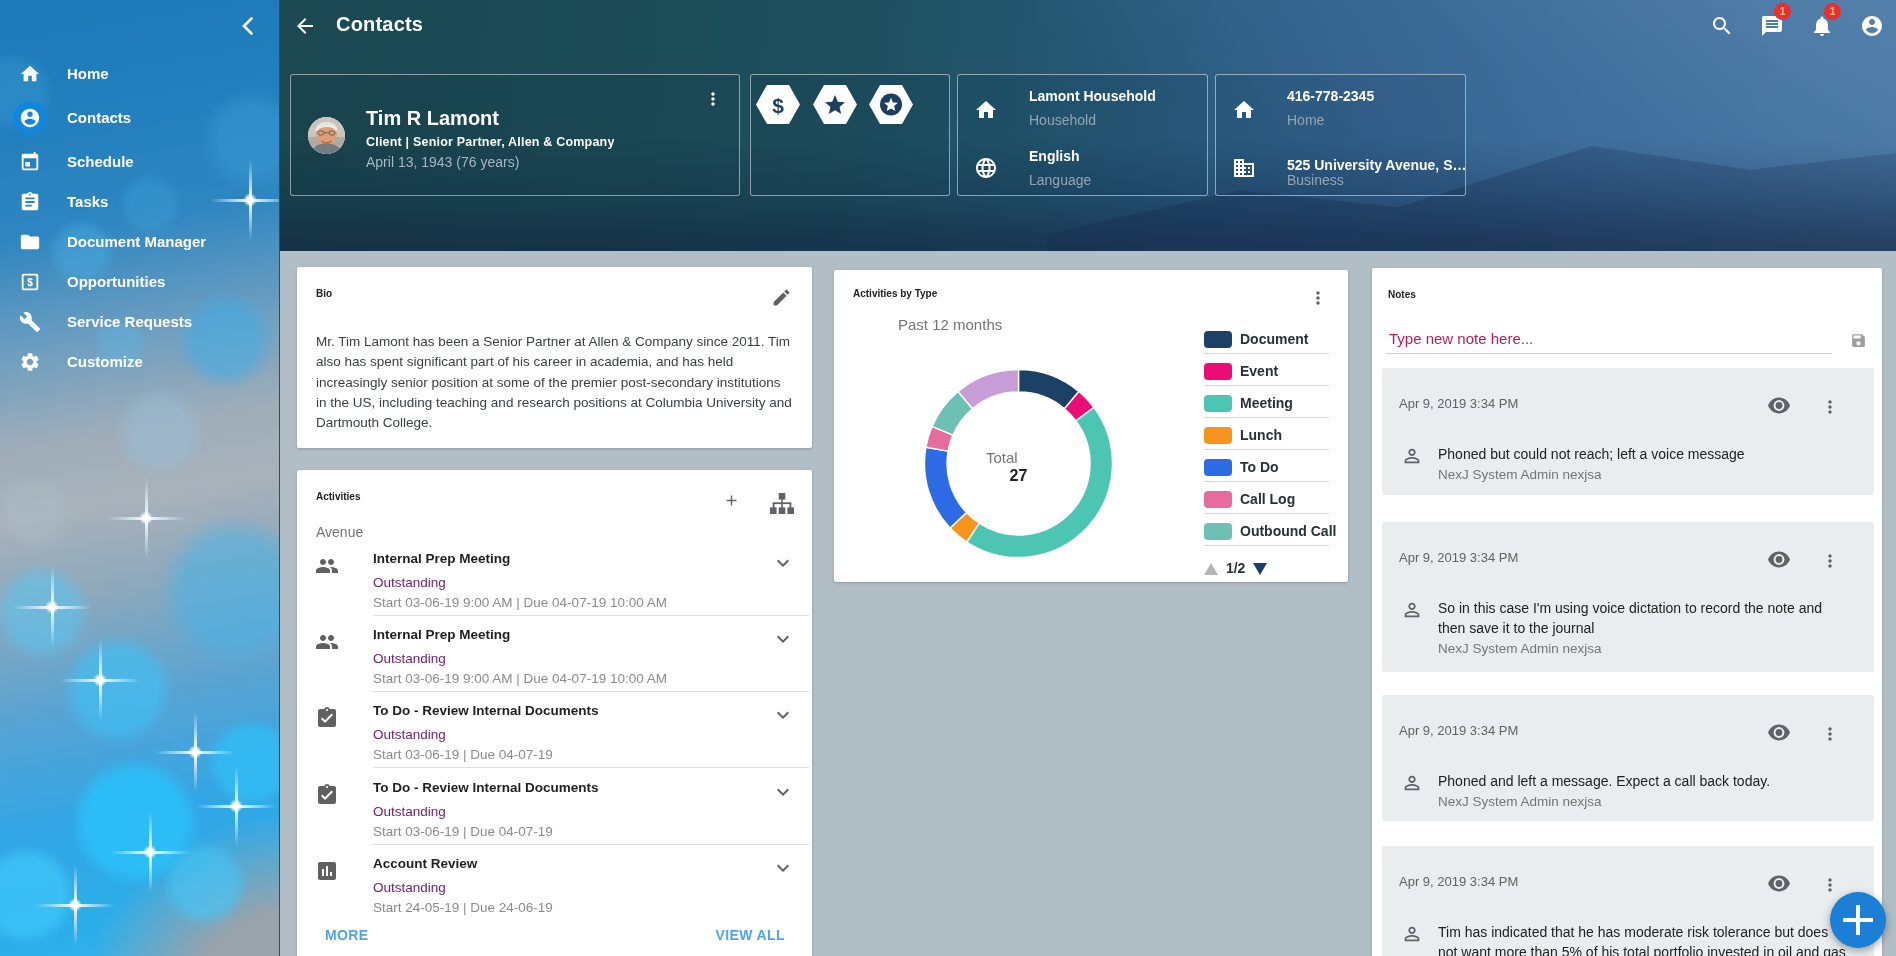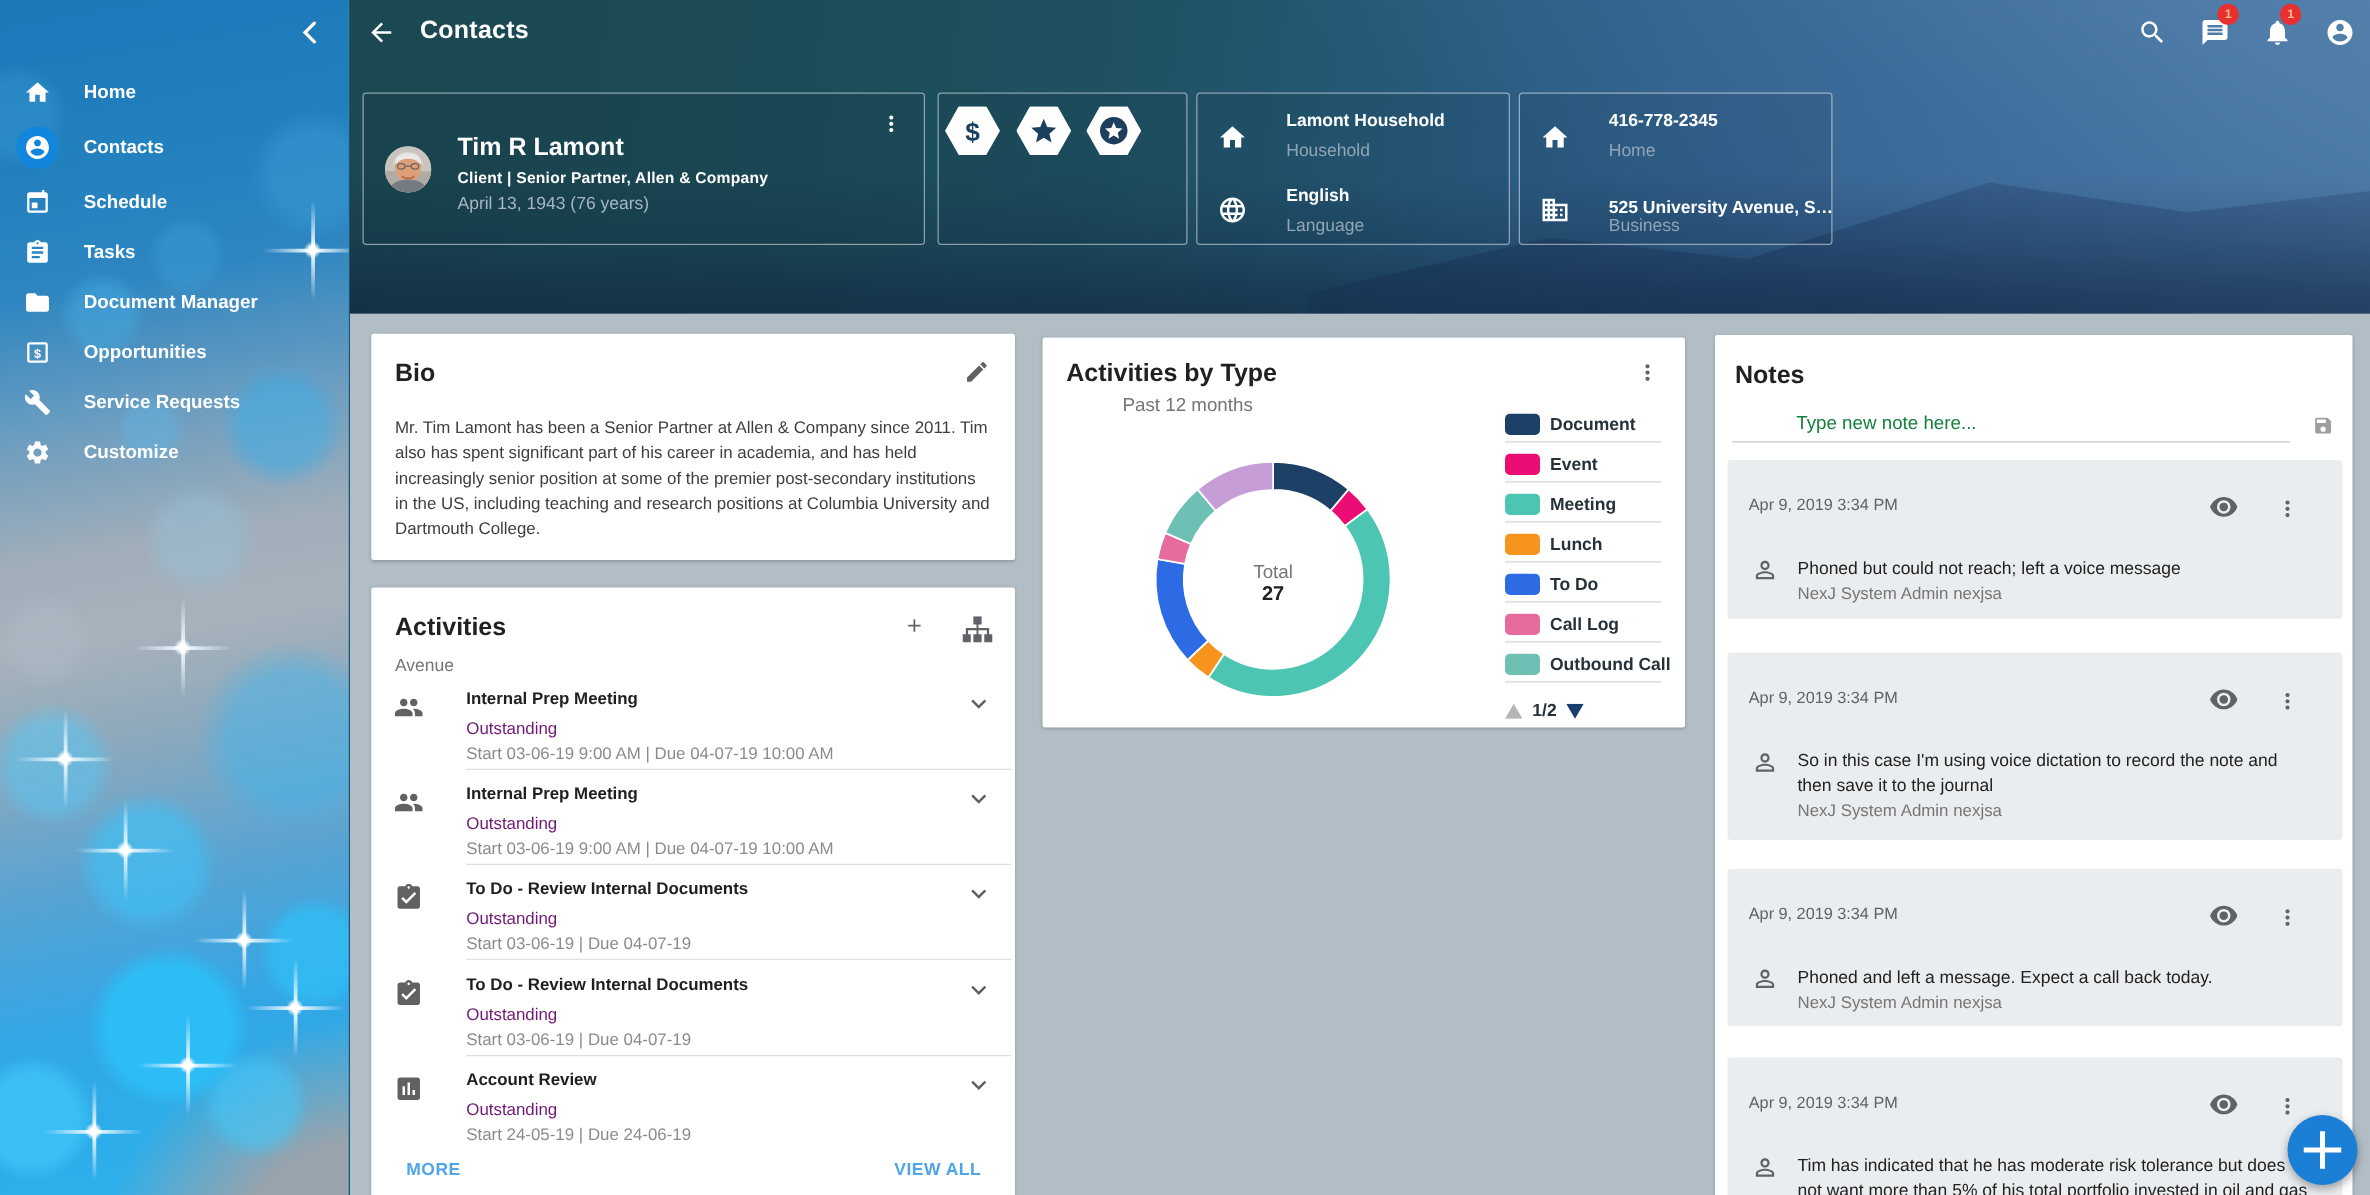--- a/index.html
+++ b/index.html
@@ -70,21 +70,21 @@
 
 
 #tabs { position:absolute; left:0; bottom:0; width:100%; height:46px; }
 .tab { position:absolute; top:14px; color:#c0cfd8; font-size:12px; letter-spacing:.2px; white-space:nowrap; }
 .tab.active { color:#fff; font-weight:bold; }
 #tabul { position:absolute; left:53px; bottom:0; width:104px; height:4px; background:#2e9cf3; }
 
 
 #content { position:absolute; left:280px; top:251px; width:1616px; height:705px; background:#b2bec5; overflow:hidden; }
 .card { position:absolute; background:#fff; border-radius:2px; box-shadow:0 1px 3px rgba(0,0,0,.2); }
-.h2 { font-size:20px; font-weight:bold; color:#212121; }
+.h2 { font-size:10px; font-weight:bold; color:#212121; }
 
 #bio { left:17px; top:16px; width:515px; height:181px; }
 #bio .h2 { position:absolute; left:19px; top:21px; }
 #bio p { position:absolute; left:19px; top:65px; width:500px; font-size:13.5px; color:#3d4043; line-height:20.3px; white-space:nowrap; }
 #bio .pencil { position:absolute; right:20px; top:20px; }
 
 #acts { left:17px; top:219px; width:515px; height:505px; }
 #acts .h2 { position:absolute; left:19px; top:21px; }
 #acts .plus { position:absolute; right:72px; top:22px; }
 #acts .tree { position:absolute; right:18px; top:23px; }
@@ -96,31 +96,31 @@
 .arow .t3 { position:absolute; left:58px; top:44px; font-size:13.5px; color:#8b8b8b; white-space:nowrap; }
 .arow .chev { position:absolute; right:0; top:0; }
 .arow .div { position:absolute; left:58px; top:64px; width:436px; height:1px; background:#e0e0e0; }
 .linkbtn { position:absolute; font-size:14px; font-weight:bold; color:#4fa5e8; letter-spacing:.4px; }
 
 #chart { left:554px; top:19px; width:514px; height:312px; }
 #chart .h2 { position:absolute; left:19px; top:18px; }
 #chart .dots { position:absolute; right:20px; top:18px; }
 #chart .sub { position:absolute; left:19px; top:46px; font-size:15px; color:#757575;margin-left:45px; }
 #chart svg.donut { position:absolute; left:0; top:0; }
-#chart .total1 { position:absolute; left:152px; top:179px; width:65px; text-align:center; font-size:15px; color:#757575; }
+#chart .total1 { position:absolute; left:152px; top:179px; width:65px; font-size:15px; color:#757575; }
 #chart .total2 { position:absolute; left:152px; top:197px; width:65px; text-align:center; font-size:16px; font-weight:bold; color:#212121; }
 .leg { position:absolute; left:370px; width:125px; height:32px; }
 .leg .sw { position:absolute; left:0; top:7px; width:28px; height:17px; border-radius:4px; }
 .leg .lt { position:absolute; left:36px; top:7px; font-size:14px; font-weight:bold; color:#263238; white-space:nowrap; }
 .leg .ln { position:absolute; left:0; top:29px; width:125px; height:1px; background:#cfd8dc; }
 #pager { position:absolute; left:370px; top:290px; font-size:14px; font-weight:bold; color:#263238; }
 
 #notes { left:1092px; top:17px; width:510px; height:705px; }
 #notes .h2 { position:absolute; left:16px; top:21px; }
-#notes .ph { position:absolute; left:17px; top:62px; font-size:15px; color:#15803d;margin-left:48px; }
+#notes .ph { position:absolute; left:17px; top:62px; font-size:15px; color:#be185d; }
 #notes .uline { position:absolute; left:14px; top:85px; width:446px; height:1px; background:#c3cacd; }
 #notes .save { position:absolute; right:15px; top:64px; }
 .note { position:absolute; left:10px; width:492px; background:#e9edf0; border-radius:3px; }
 .note .ts { position:absolute; left:17px; top:28px; font-size:13px; color:#5f6368; }
 .note .eye { position:absolute; right:84px; top:29px; }
 .note .dots { position:absolute; right:34px; top:29px; }
 .note .pic { position:absolute; left:19px; top:77px; }
 .note .msg { position:absolute; left:56px; top:76px; width:412px; font-size:14px; color:#212121; line-height:20px; }
 .note .who { font-size:13.5px; color:#757575; }
 

